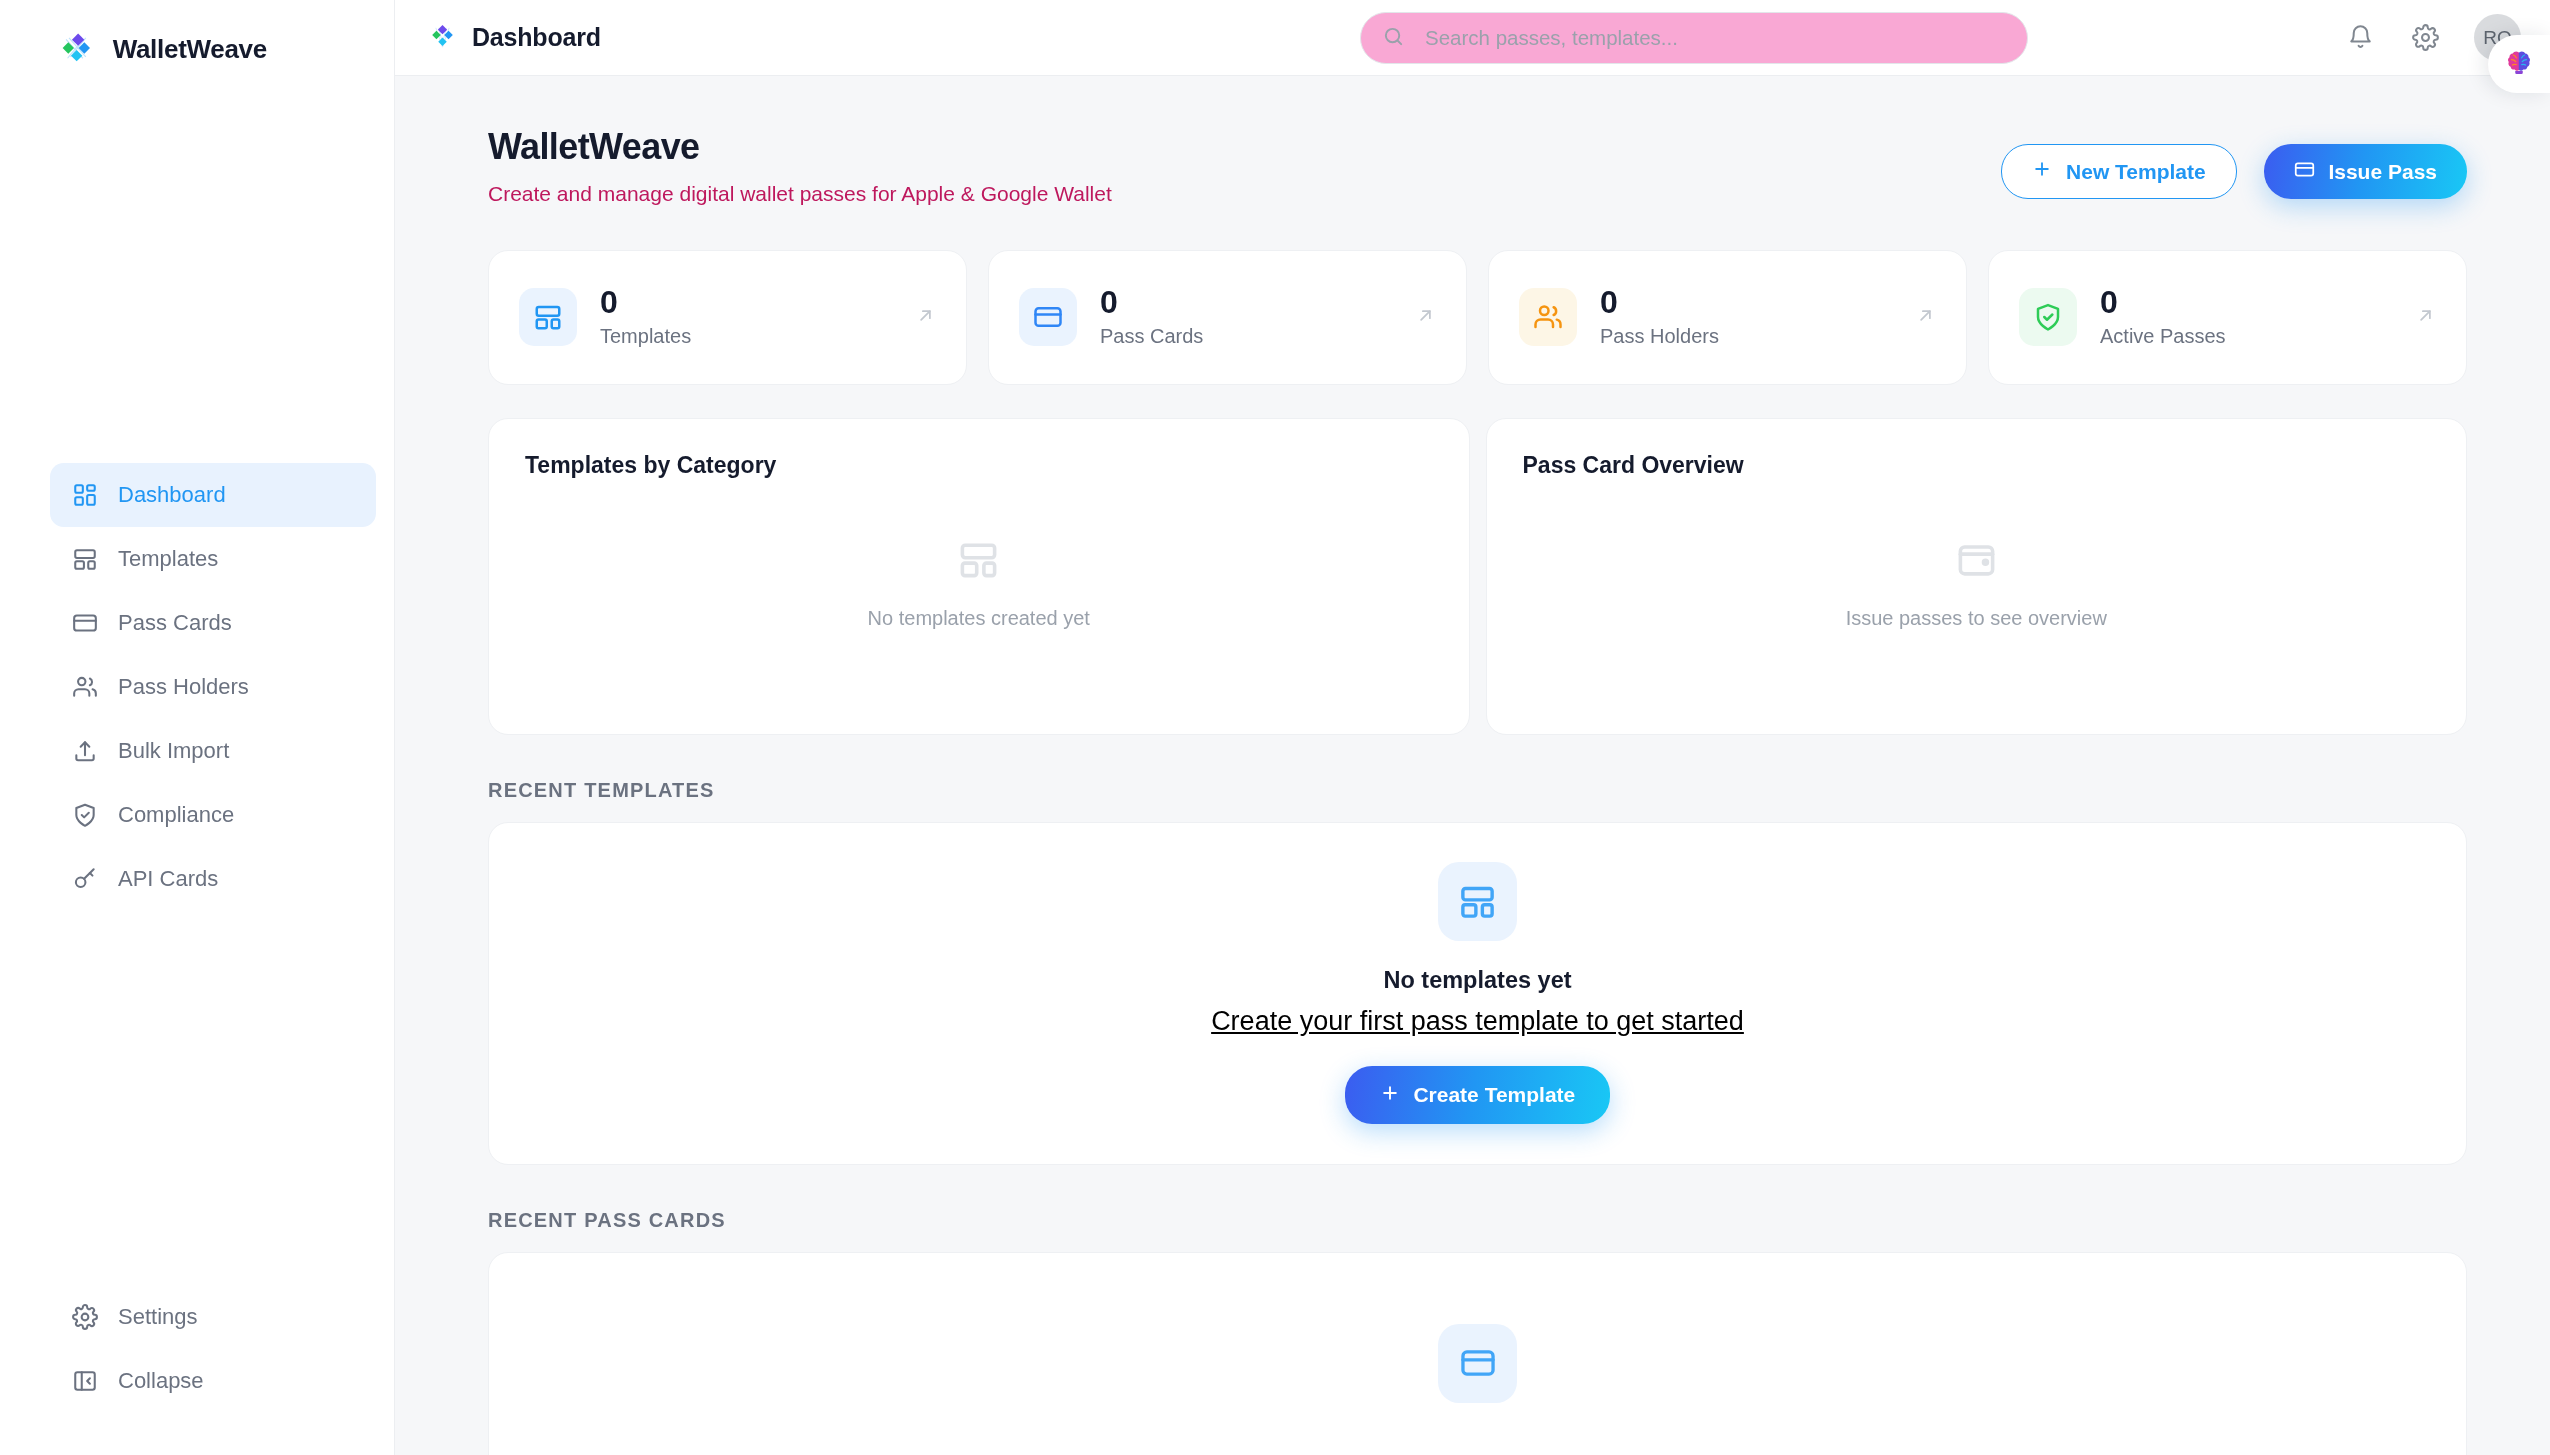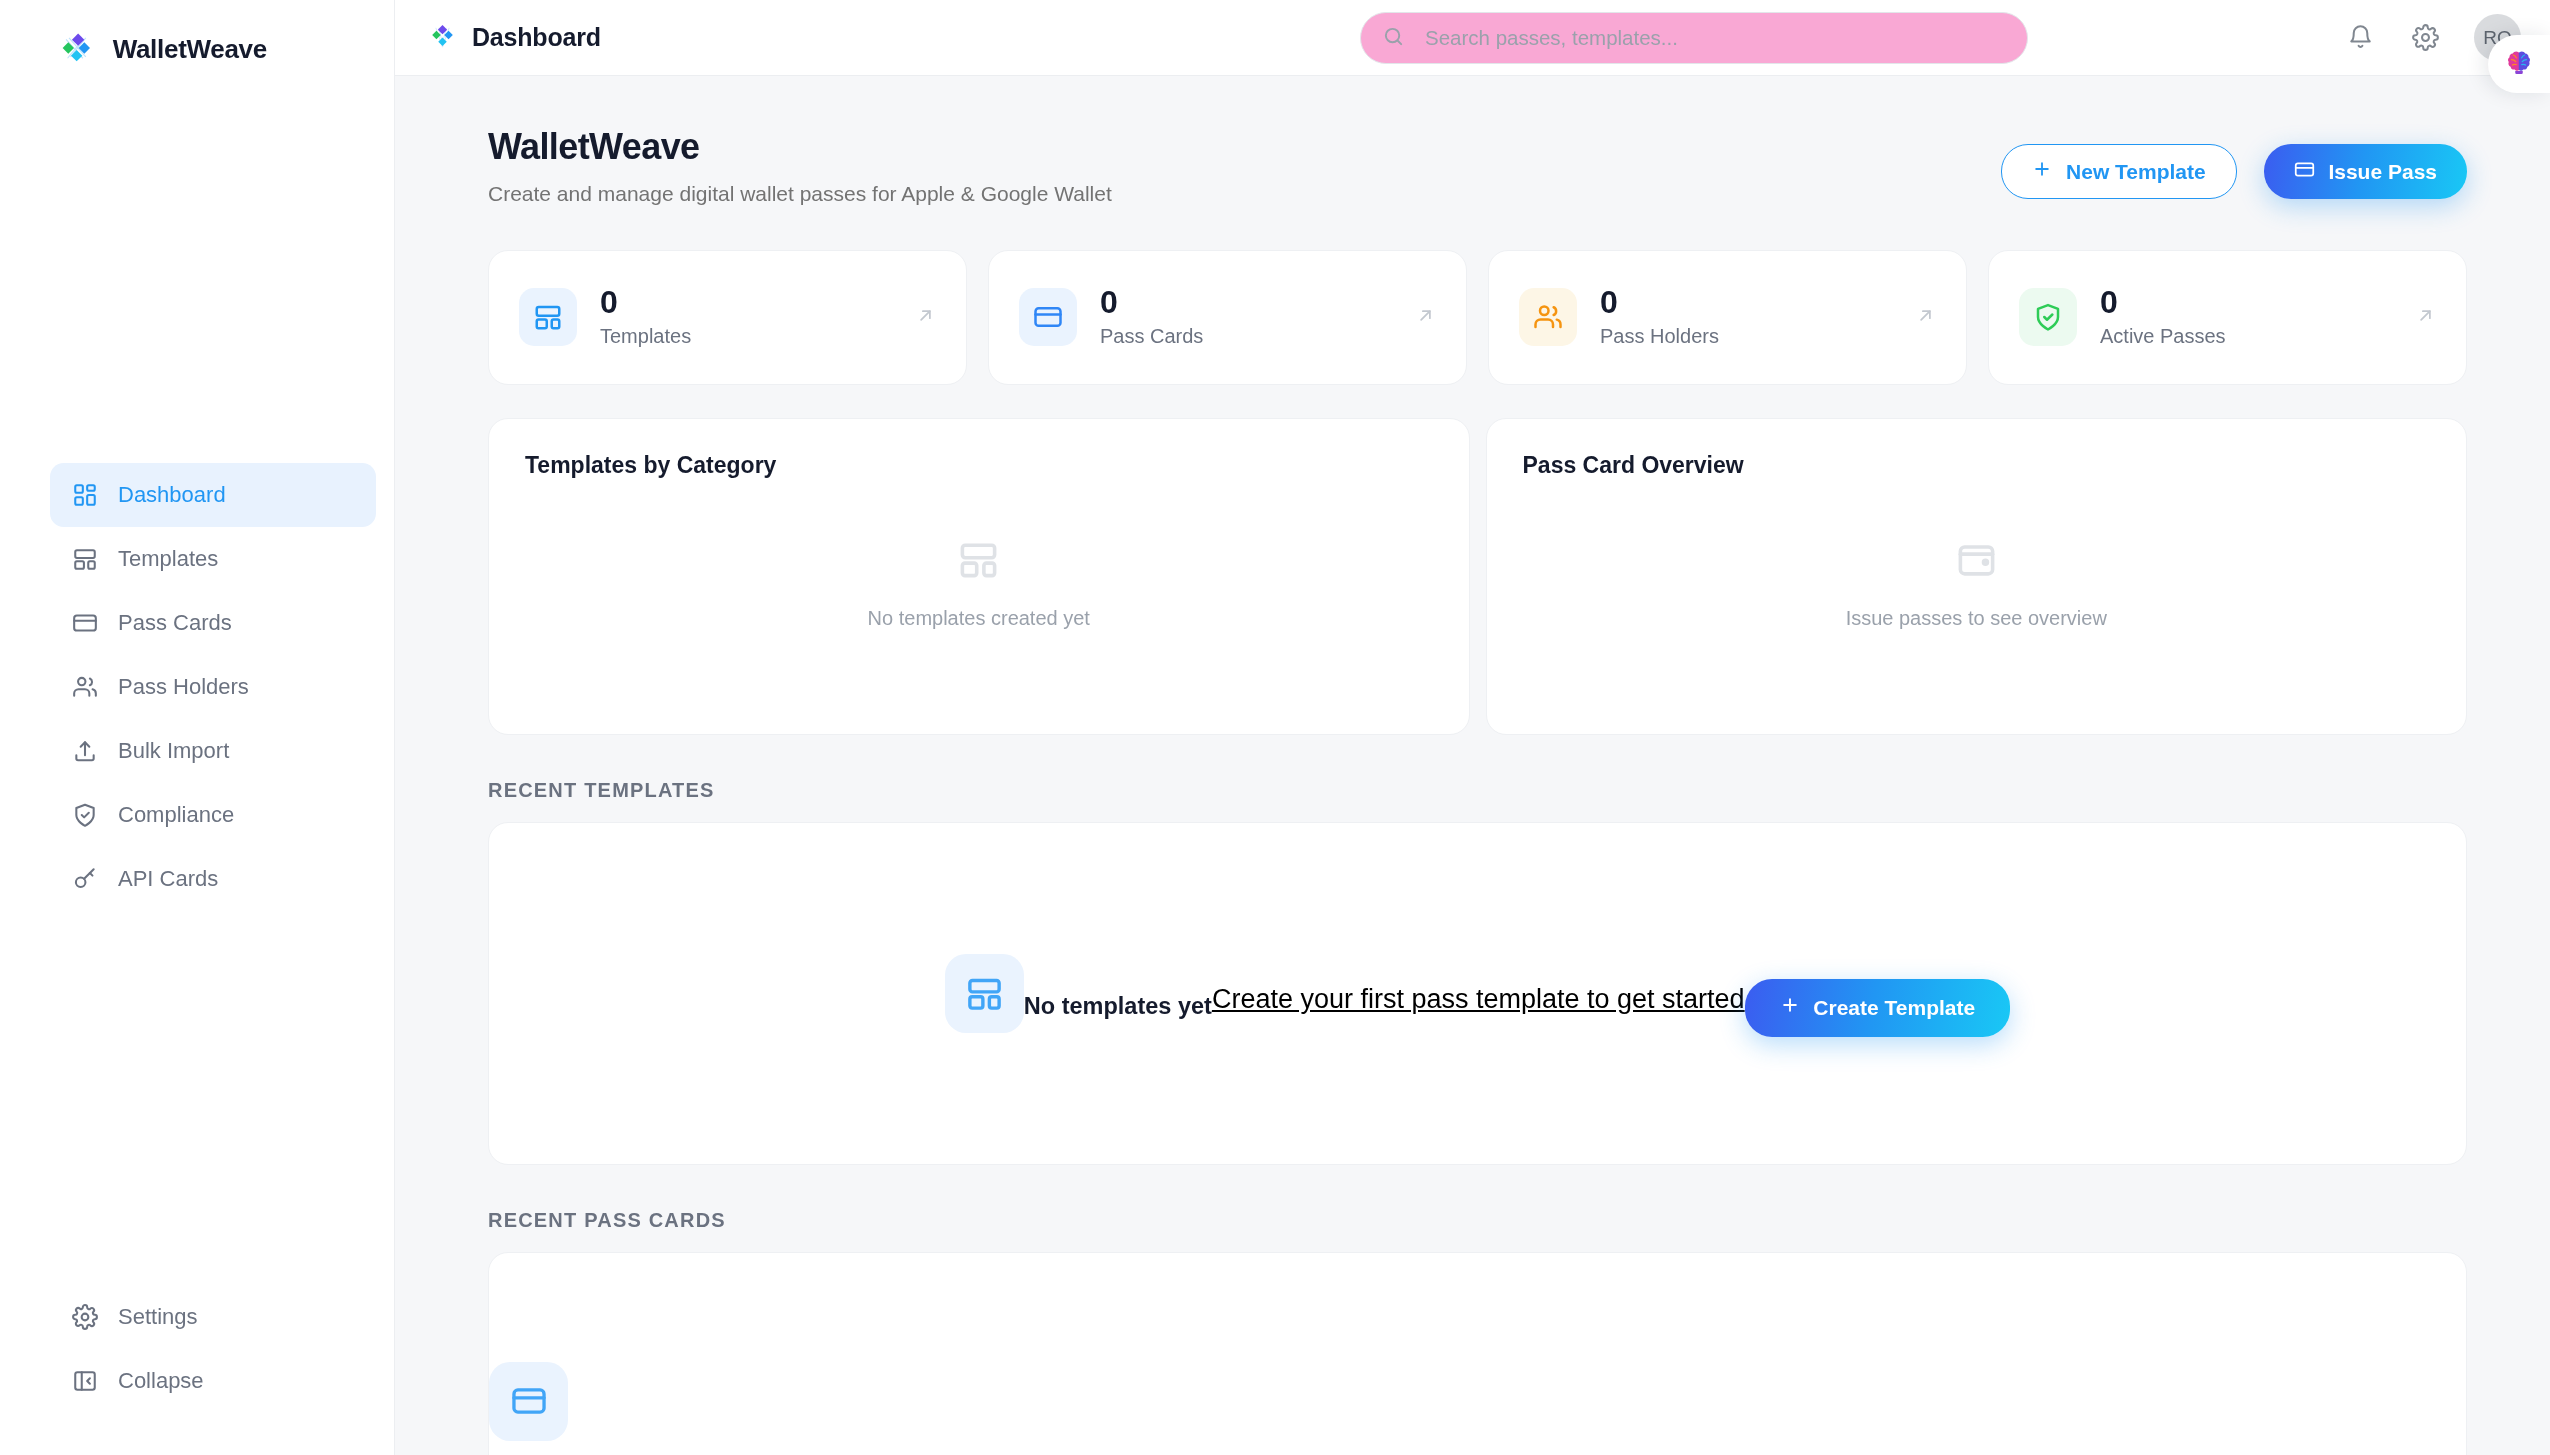--- a/index.html
+++ b/index.html
@@ -82,21 +82,21 @@
   }
 
   .content {
     flex: 1 1 auto; background: #f6f7f9;
     padding: 50px 83px 0 93px;
     overflow: hidden;
   }
 
   .page-head { display: flex; align-items: flex-start; }
   .page-title { font-size: 36px; font-weight: 700; color: #151b2d; letter-spacing: -0.6px; }
-  .page-sub { font-size: 21px; color: #737373; margin-top: 13.7px; }
+  .page-sub { font-size: 21px; color: #be185d; margin-top: 13.7px; }
   .head-actions { margin-left: auto; display: flex; align-items: center; gap: 27px; padding-top: 18px; }
   .btn {
     display: flex; align-items: center; justify-content: center; gap: 13.7px;
     height: 55px; border-radius: 27px; cursor: pointer;
     font-size: 21px; font-weight: 600;
   }
   .btn-outline {
     background: #fff; border: 1.5px solid #2196f3; color: #2196f3;
     padding: 0 30px;
   }
@@ -137,21 +137,21 @@
     margin-top: -10.6px;
   }
   .panel-empty-text { font-size: 20px; color: #9aa1ab; }
 
   .section-label {
     font-size: 20px; font-weight: 600; color: #6b7280;
     letter-spacing: 1.2px; margin: 44px 0 20px 0;
   }
   .bigpanel {
     background: #fff; border: 1.5px solid #eef0f3; border-radius: 20px;
-    display: flex; flex-direction: row; align-items: center; justify-content: center;
+    display: flex; flex-direction: column; align-items: center; justify-content: center;
   }
   .bigpanel.templates { height: 343px; }
   .bigpanel.passcards { height: 228px; justify-content: flex-start; padding-top: 71px; }
   .empty-ico {
     width: 79px; height: 79px; border-radius: 21px; background: #eaf3fe;
     display: flex; align-items: center; justify-content: center;
   }
   .empty-title { font-size: 23.5px; font-weight: 700; color: #151b2d; margin-top: 26px; }
   .empty-sub { font-size: 27px; color: #000000; margin-top: 12px; text-decoration: underline; }
   .empty-btn { margin-top: 29px; padding: 0 35px; height: 58px; }

